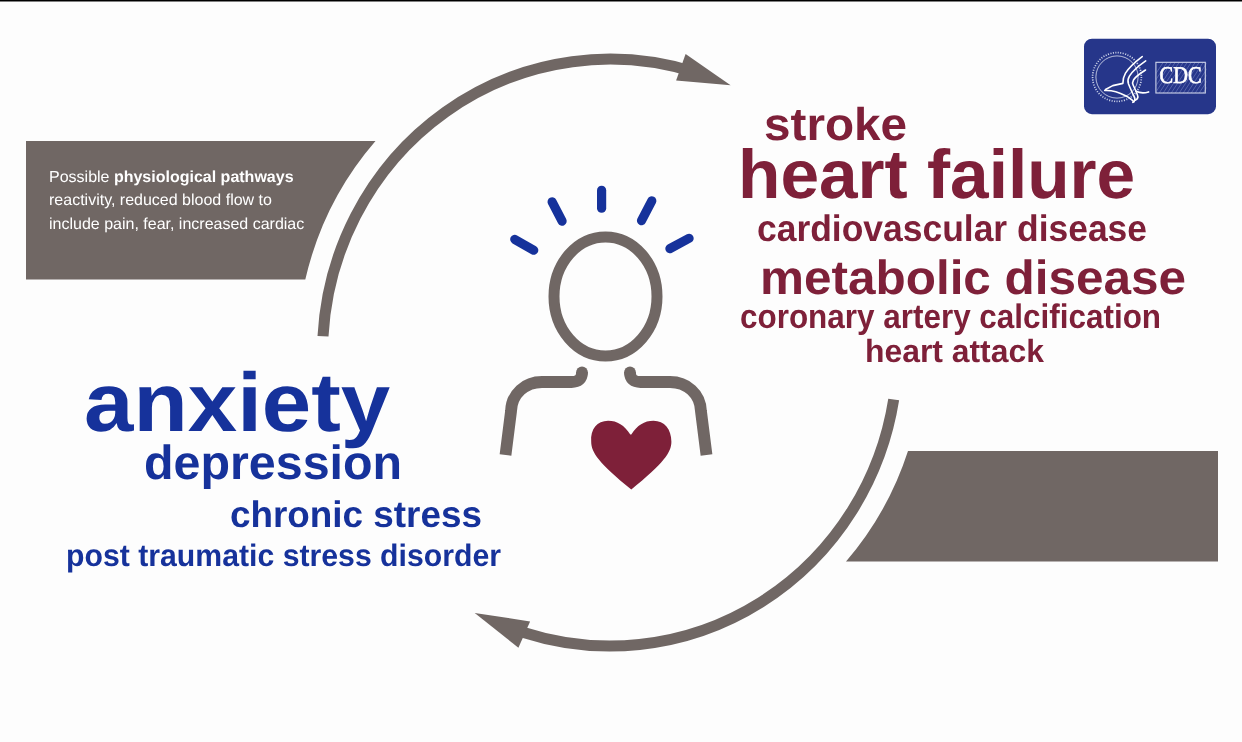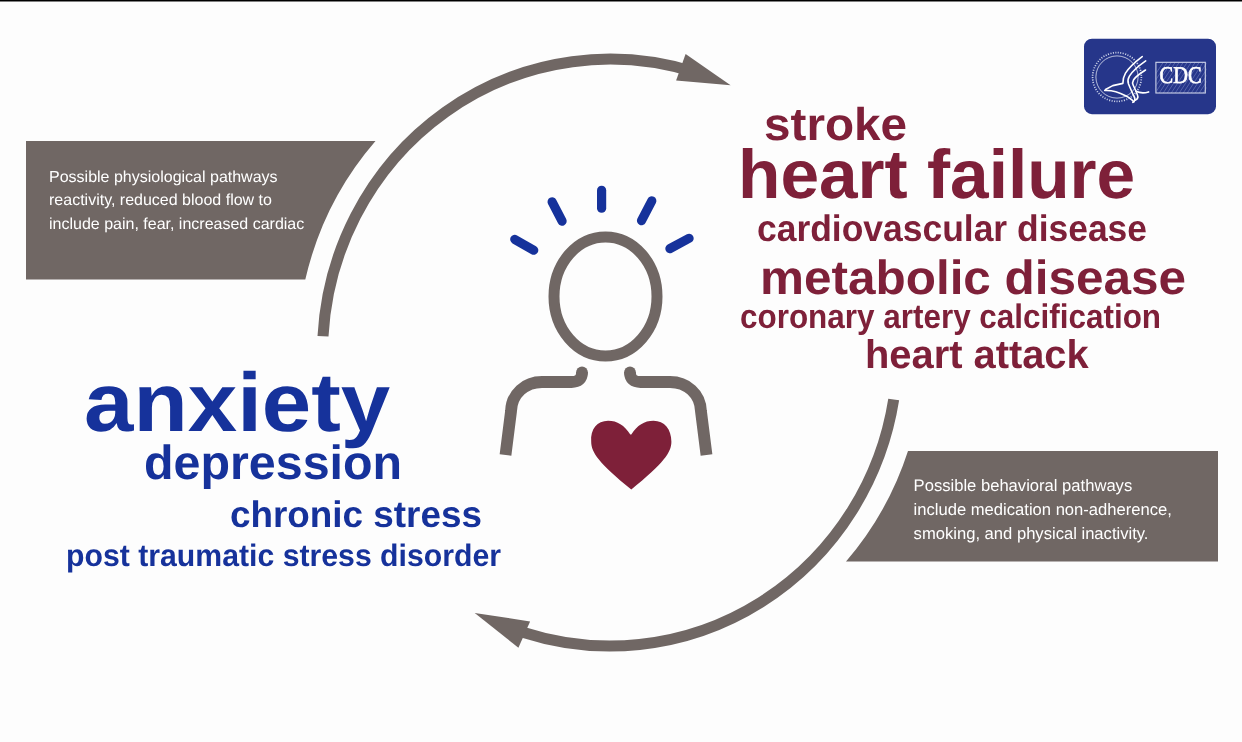--- a/index.html
+++ b/index.html
@@ -5,21 +5,21 @@
   html,body{margin:0;padding:0;background:#fff;}
   #page{position:relative;width:1242px;height:742px;background:#fdfdfd;overflow:hidden;
         font-family:"Liberation Sans",sans-serif;-webkit-font-smoothing:antialiased;text-rendering:geometricPrecision;}
   #topline{position:absolute;left:0;top:0;width:1242px;height:2px;background:linear-gradient(to bottom,#000 0%,#000 50%,#808080 50%,#808080 100%);}
   svg.layer{position:absolute;left:0;top:0;width:1242px;height:742px;}
   .txt{position:absolute;white-space:nowrap;font-weight:bold;line-height:1;
        transform-origin:0 0;letter-spacing:0;}
   .maroon{color:#7E2039;}
   .blue{color:#16329B;}
   .infobox{position:absolute;color:#ffffff;font-weight:normal;line-height:1.3;}
-  .infobox b{font-weight:normal;}
+  .infobox b{font-weight:bold;}
 </style>
 </head>
 <body>
 
 <div id="page">
   <div id="topline"></div>
 
   <svg class="layer" viewBox="0 0 1242 742">
     <g>
       <path d="M 323 336.2 A 287.4 293.4 0 0 1 694.0 72.0" fill="none" stroke="#706764" stroke-width="11"></path>
@@ -49,38 +49,33 @@
       <line x1="651.8" y1="200.8" x2="641.5" y2="220.7"></line>
       <line x1="689.1" y1="238.3" x2="669.9" y2="248.6"></line>
     </g>
   </svg>
 
   <div class="txt maroon" style="left:764px;top:101.1px;font-size:46px;transform:scaleX(1.0364);">stroke</div>
   <div class="txt maroon" style="left:738px;top:139.6px;font-size:69px;transform:scaleX(1.0056);">heart failure</div>
   <div class="txt maroon" style="left:756.6px;top:209.7px;font-size:37px;transform:scaleX(0.9577);">cardiovascular disease</div>
   <div class="txt maroon" style="left:760px;top:254.9px;font-size:48px;transform:scaleX(1.0304);">metabolic disease</div>
   <div class="txt maroon" style="left:740px;top:299.5px;font-size:34px;transform:scaleX(0.9245);">coronary artery calcification</div>
-  <div class="txt maroon" style="left:865px;top:334.7px;font-size:40px;transform:scaleX(0.9959);">heart attack</div>
+  <div class="txt maroon" style="left:865px;top:334.7px;font-size:32px;transform:scaleX(0.9959);">heart attack</div>
 
   <div class="txt blue" style="left:83.5px;top:361.3px;font-size:83px;transform:scaleX(1.0707);">anxiety</div>
   <div class="txt blue" style="left:144.4px;top:440.4px;font-size:48px;transform:scaleX(1.0081);">depression</div>
   <div class="txt blue" style="left:194px;top:495.5px;font-size:37px;transform:scaleX(0.996);margin-left:36px;">chronic stress</div>
   <div class="txt blue" style="left:66px;top:539.8px;font-size:31px;transform:scaleX(0.9749);">post traumatic stress disorder</div>
 
   <div class="infobox" style="left:49px;top:165.6px;font-size:16px;line-height:23.5px;">
     <div><span>Possible </span><b>physiological pathways</b></div>
     <div>reactivity, reduced blood flow to</div>
     <div>include pain, fear, increased cardiac</div>
   </div>
 
-  <div class="infobox" style="left:913.6px;top:474.1px;font-size:16.6px;line-height:24px;">
-    <div><span>Possible </span><b>behavioral pathways</b></div>
-    <div>include medication non-adherence,</div>
-    <div>smoking, and physical inactivity.</div>
-  </div>
 
   <svg viewBox="1083 37 135 79" style="position:absolute;left:1083px;top:37px;width:135px;height:79px;">
     <defs>
       <clipPath id="cdcbox">
           <rect x="1156.3" y="62.2" width="50.2" height="30.9"></rect>
         </clipPath>
     </defs>
     <rect x="1084" y="38.7" width="132" height="75.5" rx="8" fill="#26368A"></rect>
 
     <g>

